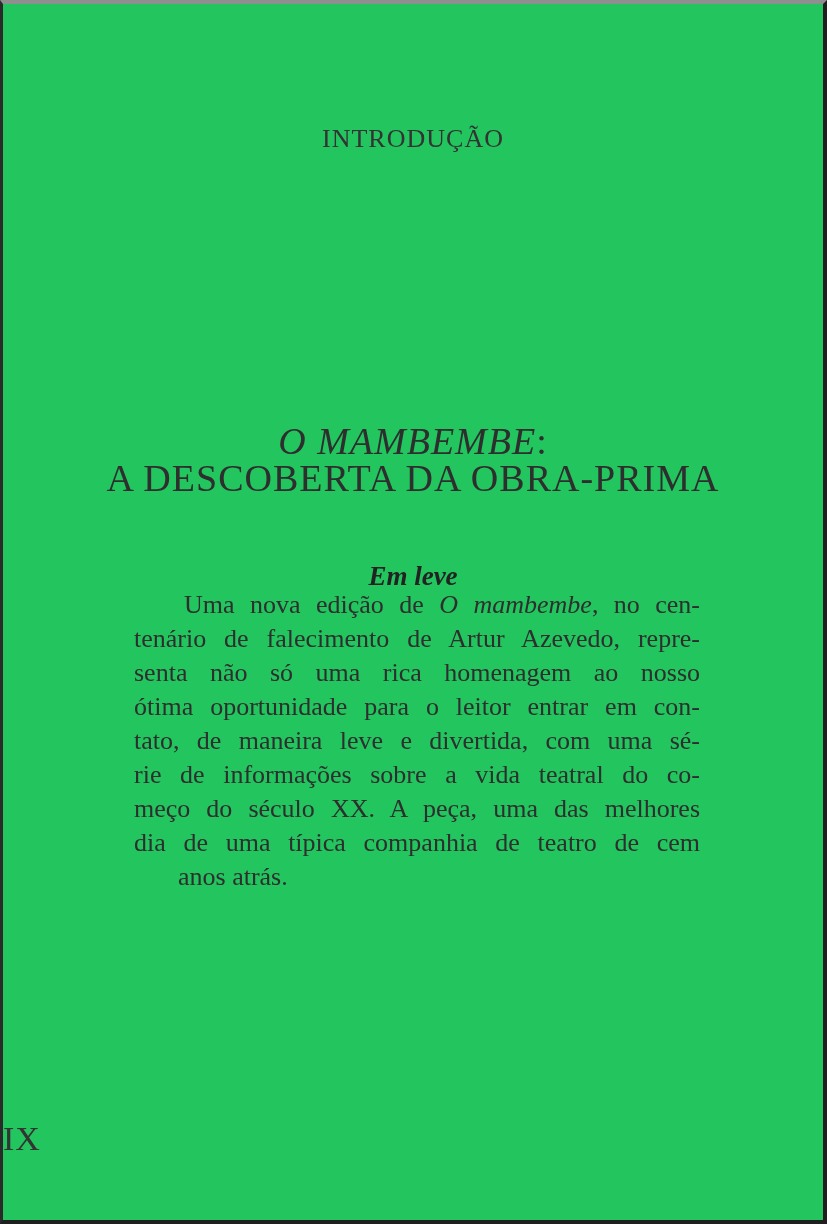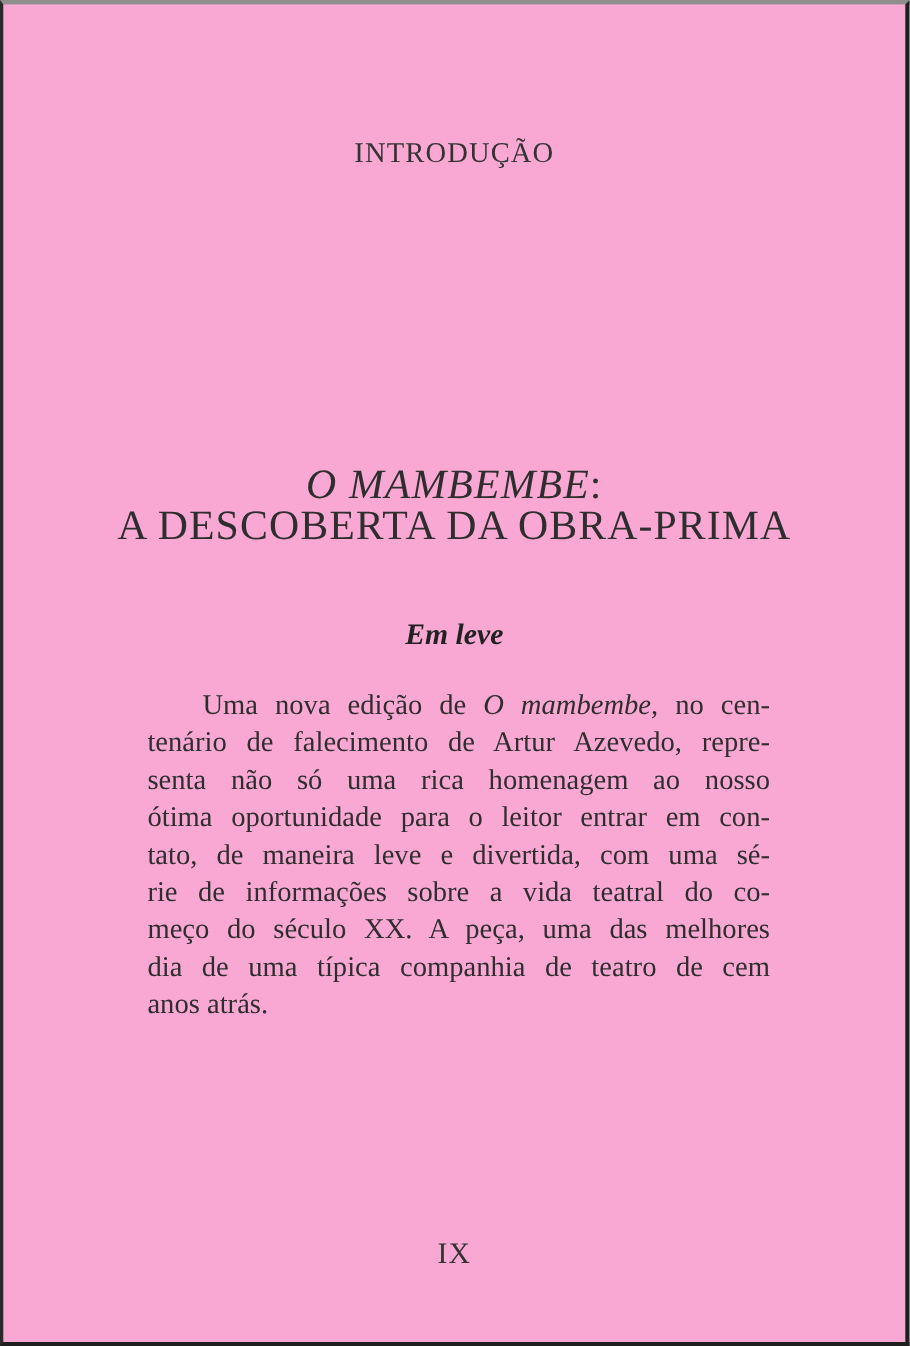--- a/index.html
+++ b/index.html
@@ -5,21 +5,21 @@
   html, body {
     margin: 0;
     padding: 0;
     background: #ffffff;
   }
   .page {
     position: relative;
     width: 827px;
     height: 1224px;
     box-sizing: border-box;
-    background: #f9a8d4;
+    background: #22c55e;
     border-top: 4px solid #8f8f8f;
     border-left: 3px solid #2a2a2a;
     border-right: 4px solid #1f1f1f;
     border-bottom: 4px solid #1f1f1f;
     font-family: "Liberation Serif", serif;
     color: #2b2b2b;
     overflow: hidden;
   }
   .chapter-header {
     position: absolute;
@@ -51,43 +51,42 @@
     right: 0;
     text-align: center;
     font-size: 27px;
     line-height: 32px;
     font-weight: bold;
     font-style: italic;
     color: #222222;
   }
   .body-paragraph {
     position: absolute;
-    top: 620px;
+    top: 584px;
     left: 131px;
     width: 566px;
     font-size: 26px;
     line-height: 34px;
     color: #2e2e2e;
   }
   .pline {
     text-align: justify;
     text-align-last: justify;
     text-justify: inter-word;
     white-space: normal;
   }
   .pline.first { padding-left: 50px; }
-  .pline.last  { text-align-last: left; }
+  .pline.last  { text-align-last: left; margin-left: 44px; }
   .pline .it   { font-style: italic; }
   .page-number {
     position: absolute;
     top: 1120px;
     left: 0;
     right: 0;
-    text-align: center;
-    font-size: 27px;
+    font-size: 34px;
     line-height: 30px;
     letter-spacing: 1px;
     color: #333333;
   }
 </style>
 </head>
 <body>
 
 <div class="page">
 

